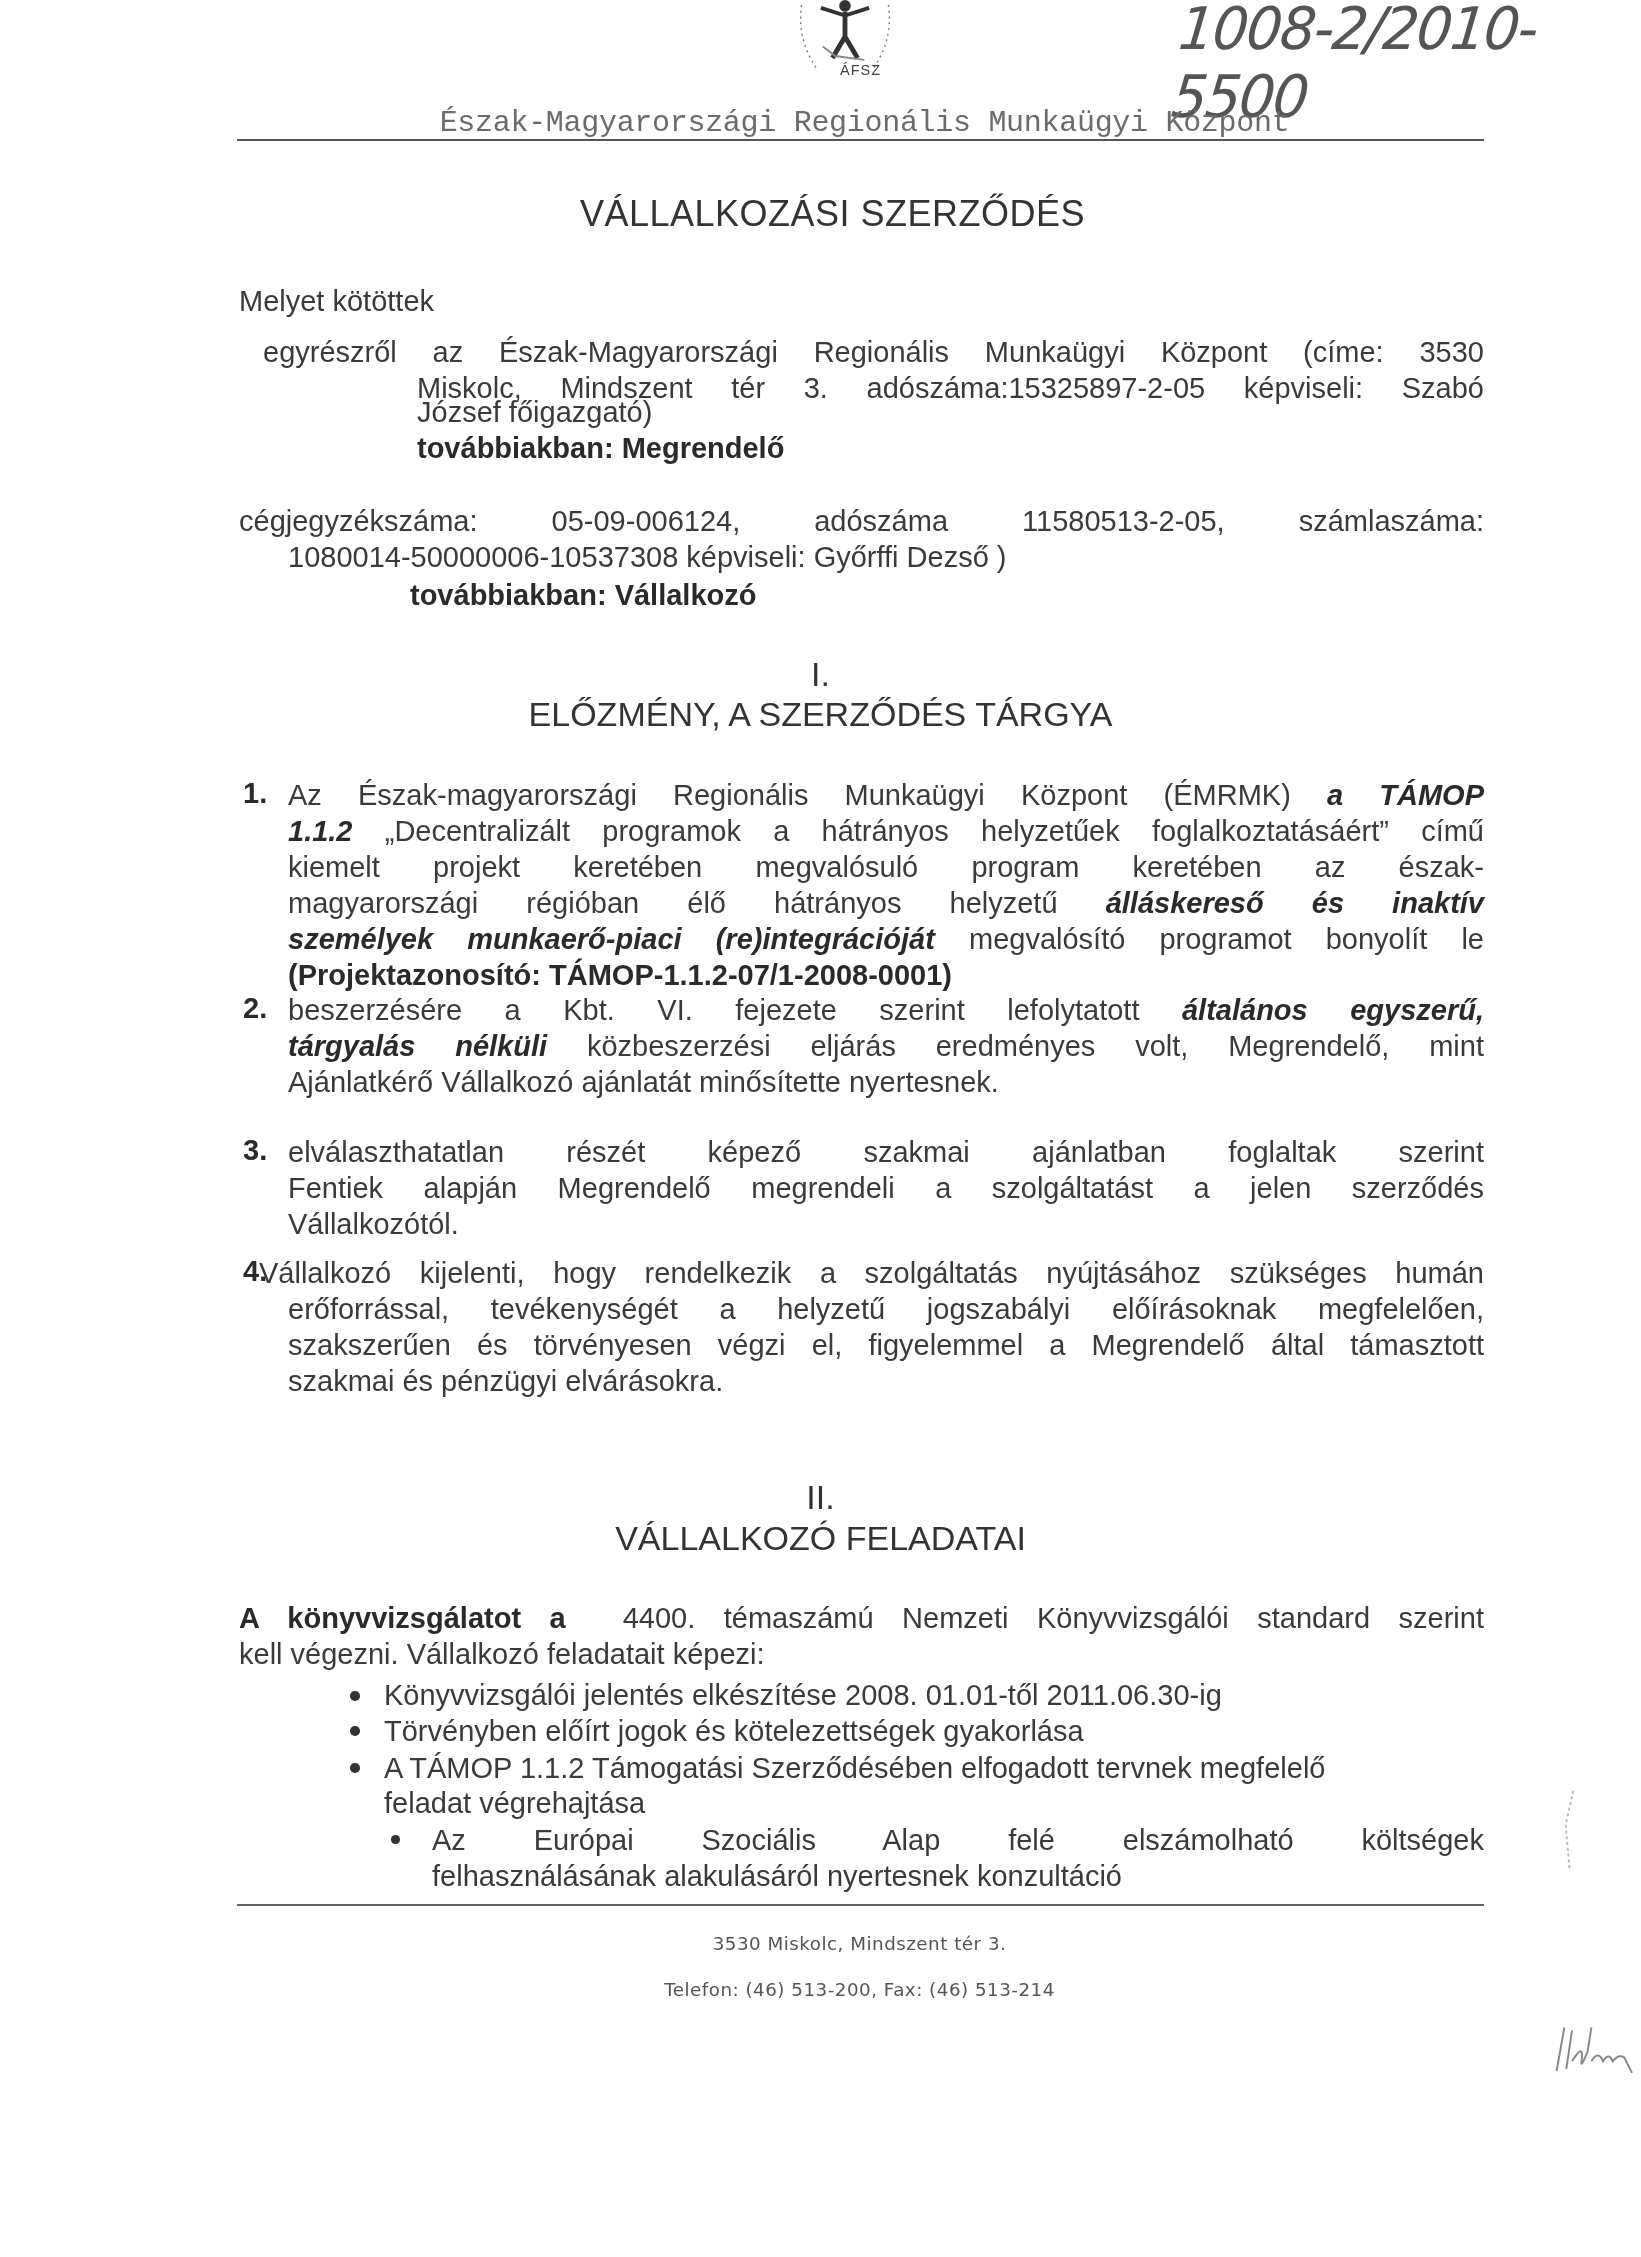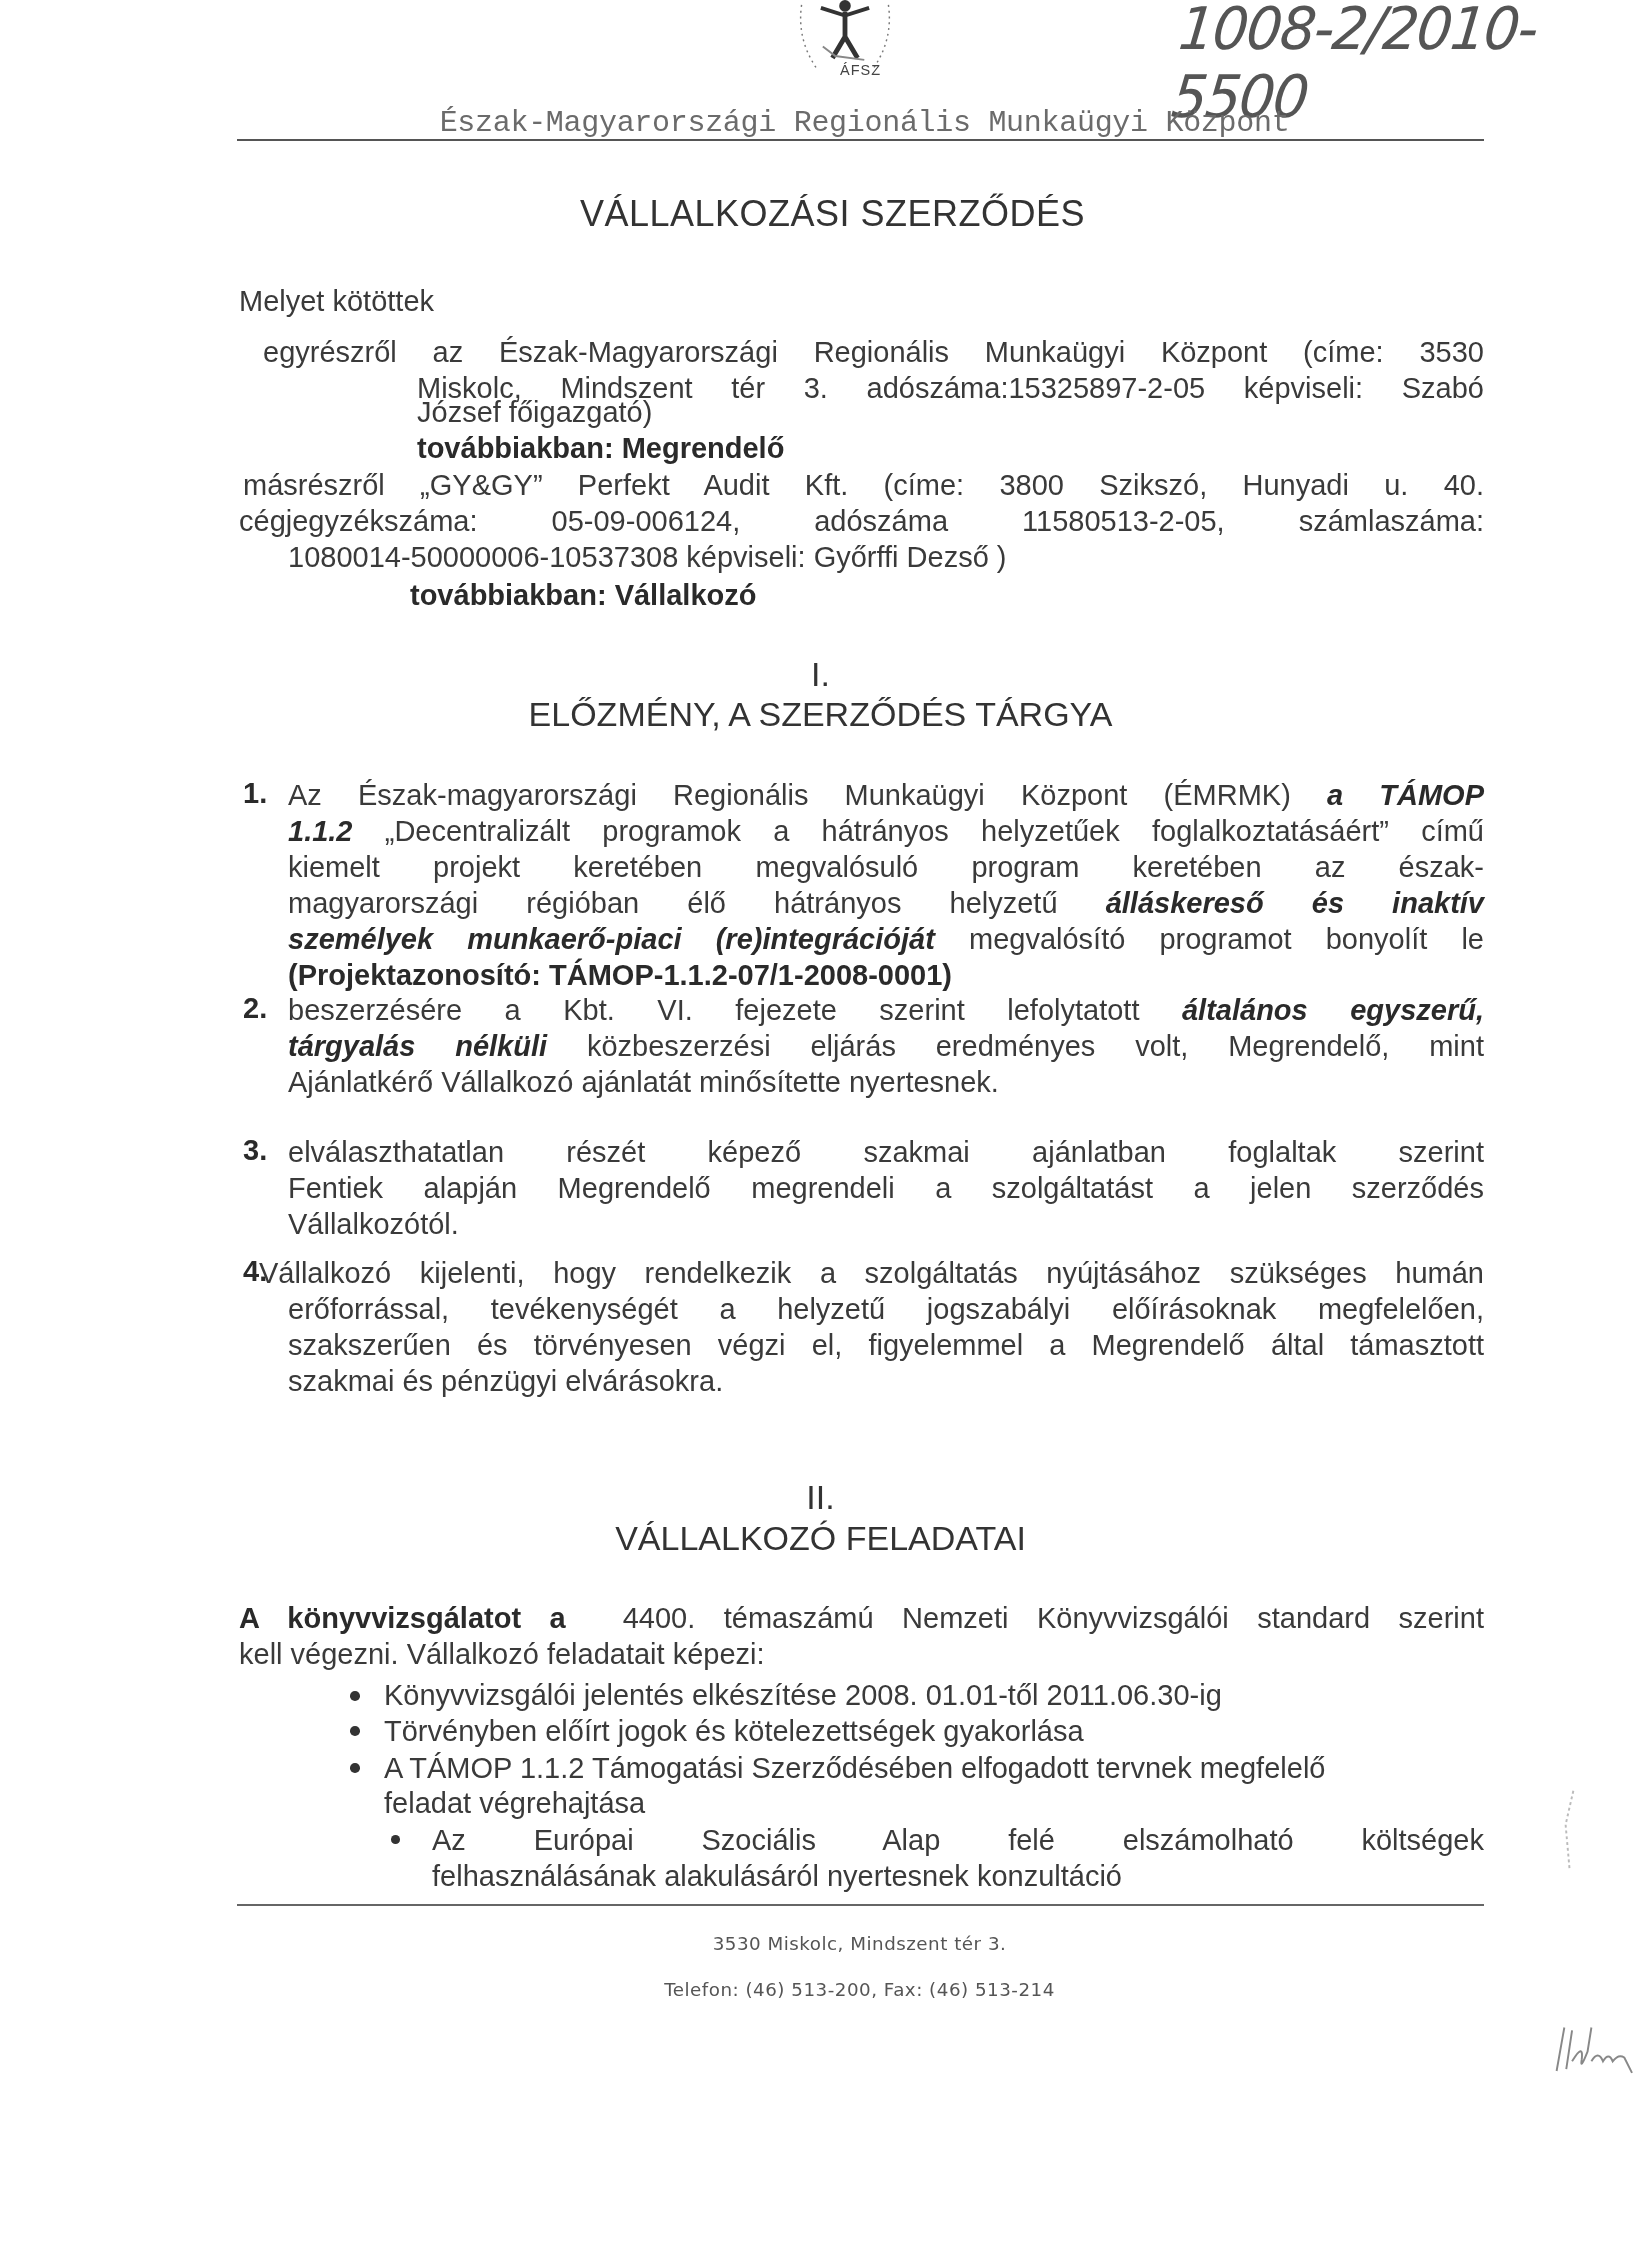--- a/index.html
+++ b/index.html
@@ -64,23 +64,20 @@
 
   <div class="text" style="left:263px; top:334px; width:1221px;">
     <span class="jline">egyrészről az Észak-Magyarországi Regionális Munkaügyi Központ (címe: 3530</span>
   </div>
   <div class="text" style="left:417px; top:358px; width:1067px;margin-top:12px;">
     <span class="jline">Miskolc, Mindszent tér 3. adószáma:15325897-2-05 képviseli: Szabó</span>
   </div>
   <div class="text" style="left:417px; top:394px;">József főigazgató)</div>
   <div class="text" style="left:417px; top:430px;"><b>továbbiakban: Megrendelő</b></div>
 
-  <div class="text" style="left:243px; top:467px; width:1241px;">
-    <span class="jline">másrészről „GY&amp;GY” Perfekt Audit Kft. (címe: 3800 Szikszó, Hunyadi u. 40.</span>
-  </div>
   <div class="text" style="left:239px; top:503px; width:1245px;">
     <span class="jline">cégjegyzékszáma: 05-09-006124, adószáma 11580513-2-05, számlaszáma:</span>
   </div>
   <div class="text" style="left:249px; top:539px;margin-left:39px;">1080014-50000006-10537308 képviseli: Győrffi Dezső )</div>
   <div class="text" style="left:410px; top:577px;"><b>továbbiakban: Vállalkozó</b></div>
 
   <div class="section-head" style="top:654px;">I.</div>
   <div class="section-head" style="top:694px;">ELŐZMÉNY, A SZERZŐDÉS TÁRGYA</div>
 
   <div class="num" style="left:243px; top:777px;"><b>1.</b></div>

